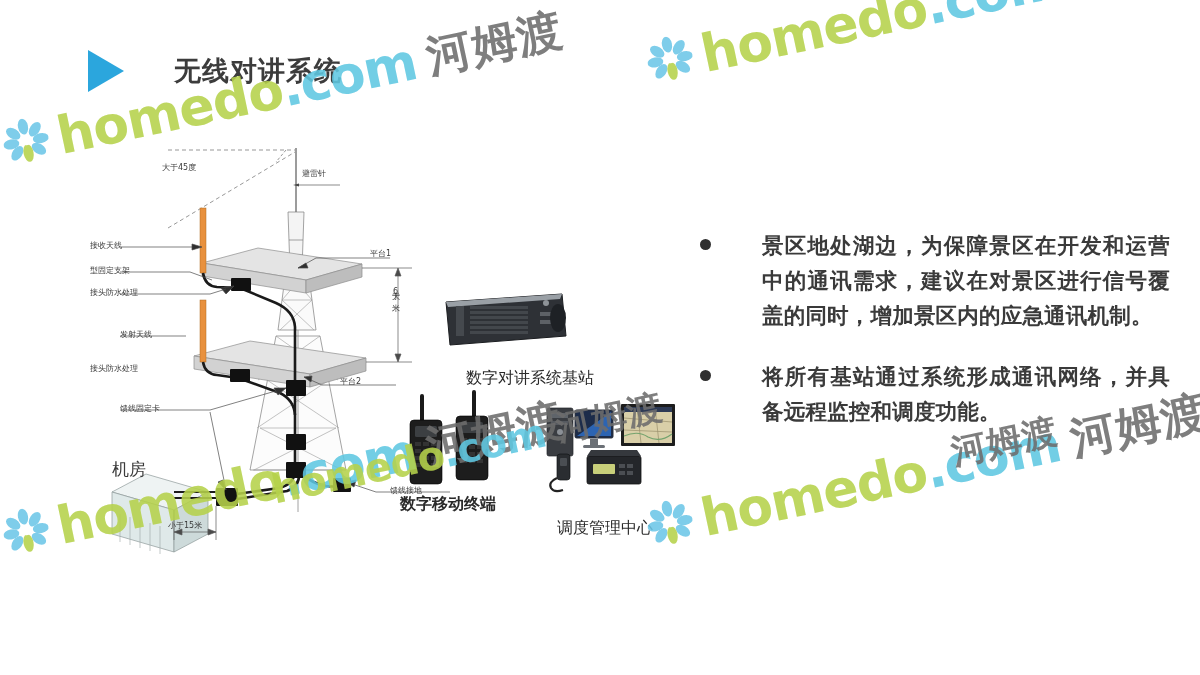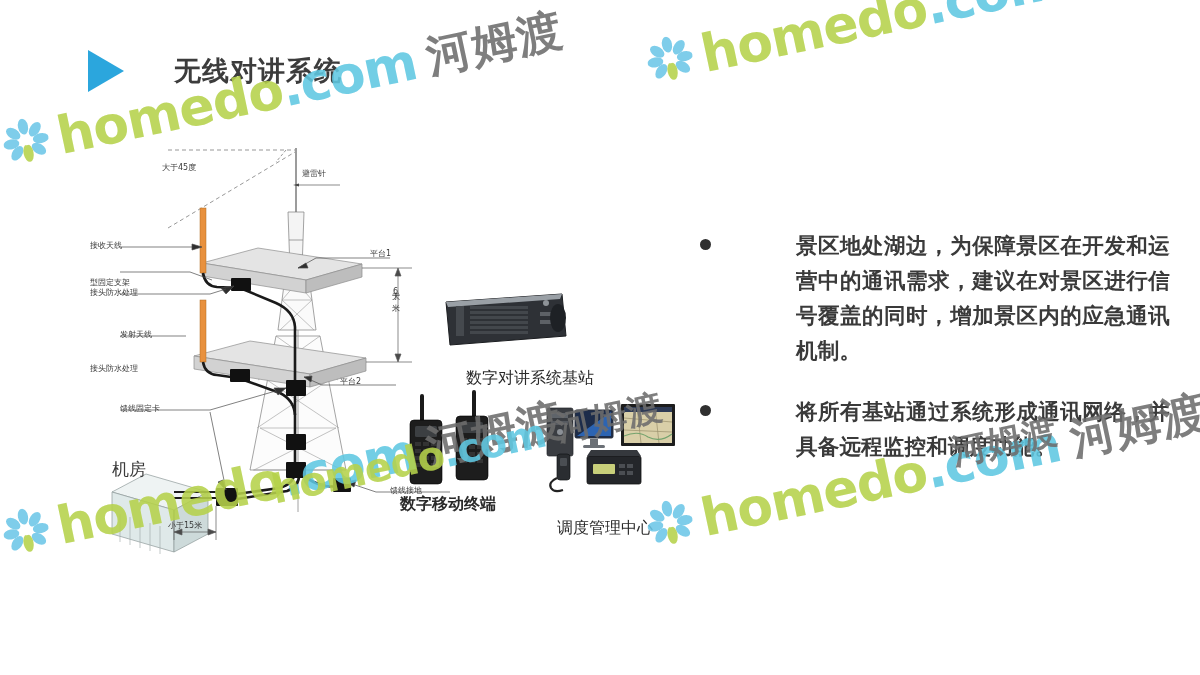--- a/index.html
+++ b/index.html
@@ -67,21 +67,21 @@
   .bullet-dot {
     width: 11px;
     height: 11px;
     border-radius: 50%;
     background: #2f2f2f;
     margin-top: 11px;
     margin-right: 0px;
     flex: 0 0 11px;
   }
   .bullet-text {
-    margin-left: 85px;
+    margin-left: 51px;
     font-size: 21.5px;
     font-weight: bold;
     line-height: 35px;
     color: #3a3a3a;
     letter-spacing: 0.2px;
     text-align: justify;
   }
 
   
   #diagram {
@@ -348,21 +348,21 @@
         <polygon points="208,128 216,123 218,128" fill="#2f2f2f"></polygon>
         <line x1="232" y1="245" x2="306" y2="245"></line>
         <path d="M232,245 L214,237"></path>
         <polygon points="214,237 222,236 221,242" fill="#2f2f2f"></polygon>
       </g>
     </svg>
 
     <div class="dlabel" style="left:72px;  top:22px;">大于45度</div>
     <div class="dlabel" style="left:212px; top:28px;">避雷针</div>
     <div class="dlabel" style="left:0px;   top:100px;">接收天线</div>
-    <div class="dlabel" style="left:0px;   top:137px;text-align:right;">型固定支架</div>
+    <div class="dlabel" style="left:0px;   top:125px;text-align:right;">型固定支架</div>
     <div class="dlabel" style="left:0px;   top:147px;">接头防水处理</div>
     <div class="dlabel" style="left:30px;  top:189px;">发射天线</div>
     <div class="dlabel" style="left:0px;   top:223px;">接头防水处理</div>
     <div class="dlabel" style="left:248px; top:108px;margin-left:32px;">平台1</div>
     <div class="dlabel" style="left:250px; top:236px;">平台2</div>
     <div class="dlabel vert" style="left:300px; top:145px;">大于6米</div>
     <div class="dlabel" style="left:30px;  top:263px;">馈线固定卡</div>
     <div class="dlabel" style="left:300px; top:345px;text-align:center;">馈线接地</div>
     <div class="dlabel" style="left:22px;  top:318px; font-size:17px;">机房</div>
     <div class="dlabel" style="left:78px;  top:380px;">小于15米</div>

